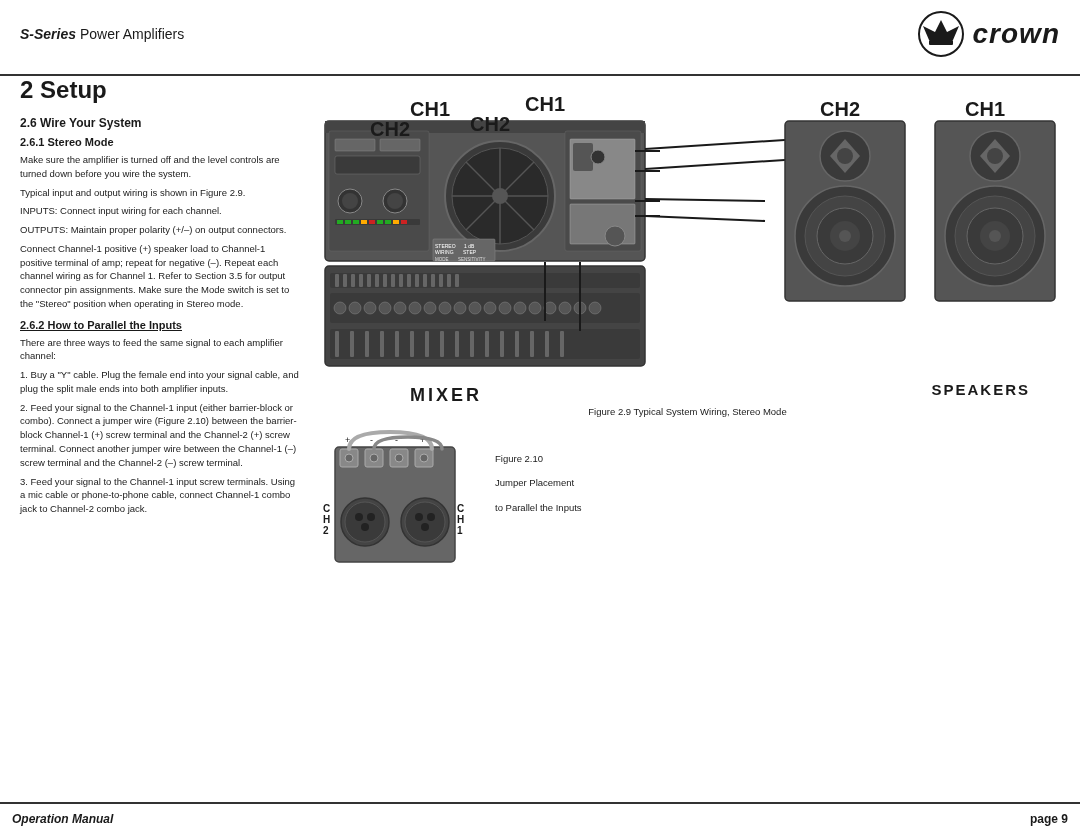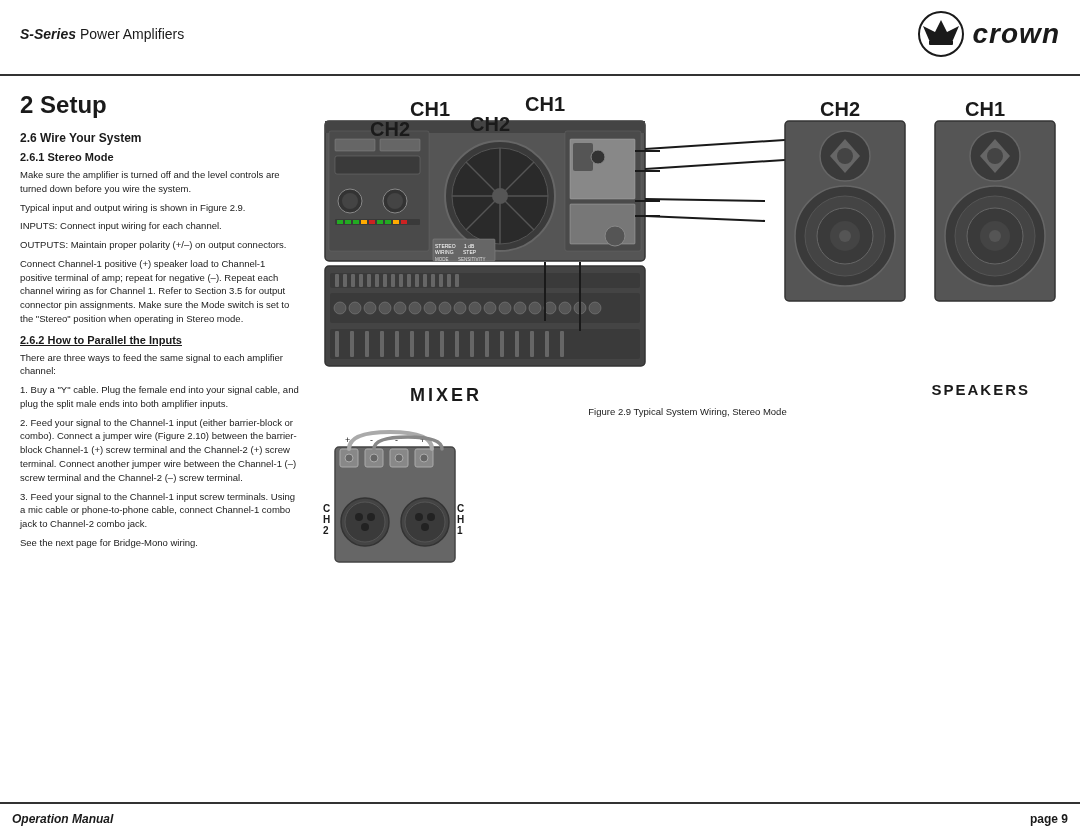--- a/index.html
+++ b/index.html
@@ -52,21 +52,20 @@
     .page-content {
       display: flex;
       padding: 0 20px;
       height: calc(834px - 70px - 36px);
     }
 
     
     .left-column {
       width: 295px;
       padding-right: 15px;
-      padding-top: 15px;
       flex-shrink: 0;
     }
 
     .section-title {
       font-size: 24px;
       font-weight: bold;
       margin-bottom: 12px;
       color: #1a1a1a;
     }
 
@@ -197,21 +196,20 @@
     <div class="body-text">Typical input and output wiring is shown in Figure 2.9.</div>
     <div class="body-text">INPUTS: Connect input wiring for each channel.</div>
     <div class="body-text">OUTPUTS: Maintain proper polarity (+/–) on output connectors.</div>
     <div class="body-text">Connect Channel-1 positive (+) speaker load to Channel-1 positive terminal of amp; repeat for negative (–). Repeat each channel wiring as for Channel 1. Refer to Section 3.5 for output connector pin assignments. Make sure the Mode switch is set to the "Stereo" position when operating in Stereo mode.</div>
 
     <div class="subsection-heading-underline">2.6.2  How to Parallel the Inputs</div>
     <div class="body-text">There are three ways to feed the same signal to each amplifier channel:</div>
     <div class="body-text">1.  Buy a "Y" cable. Plug the female end into your signal cable, and plug the split male ends into both amplifier inputs.</div>
     <div class="body-text">2.  Feed your signal to the Channel-1 input (either barrier-block or combo). Connect a jumper wire (Figure 2.10) between the barrier-block Channel-1 (+) screw terminal and the Channel-2 (+) screw terminal. Connect another jumper wire between the Channel-1 (–) screw terminal and the Channel-2 (–) screw terminal.</div>
     <div class="body-text">3.  Feed your signal to the Channel-1 input screw terminals. Using a mic cable or phone-to-phone cable, connect Channel-1 combo jack to Channel-2 combo jack.</div>
-    <div class="body-text">See the next page for Bridge-Mono wiring.</div>
   </div>
 
   <div class="right-column">
 
     <div class="diagram-top" style="position:relative;">
 
       <svg style="position:absolute; left:0; top:0; width:345px; height:290px;" viewBox="0 0 345 290" xmlns="http://www.w3.org/2000/svg">
 
         <rect x="10" y="30" width="320" height="140" rx="4" ry="4" fill="#555" stroke="#333" stroke-width="1.5"></rect>
 
@@ -425,20 +423,25 @@
 
         <path d="M 34 22 Q 34 5 75 5 Q 117 5 117 22" stroke="#aaa" stroke-width="4" fill="none" stroke-linecap="round"></path>
         <path d="M 59 22 Q 59 10 93 10 Q 127 10 127 22" stroke="#888" stroke-width="3.5" fill="none" stroke-linecap="round"></path>
 
         <circle cx="34" cy="31" r="4" fill="#666" stroke="#aaa" stroke-width="1"></circle>
         <circle cx="59" cy="31" r="4" fill="#666" stroke="#aaa" stroke-width="1"></circle>
         <circle cx="84" cy="31" r="4" fill="#666" stroke="#aaa" stroke-width="1"></circle>
         <circle cx="109" cy="31" r="4" fill="#666" stroke="#aaa" stroke-width="1"></circle>
       </svg>
 
+      <div style="margin-top:15px;">
+        <div class="figure-caption-right">Figure 2.10</div>
+        <div class="figure-caption-right">Jumper Placement</div>
+        <div class="figure-caption-right">to Parallel the Inputs</div>
+      </div>
     </div>
 
   </div>
 </div>
 
 <div class="footer">
   <span class="footer-left">Operation Manual</span>
   <span class="footer-right">page 9</span>
 </div>
 

